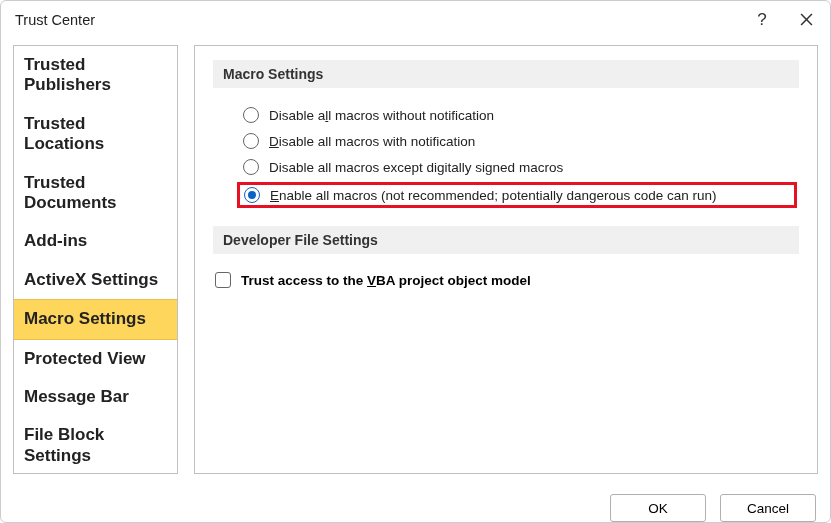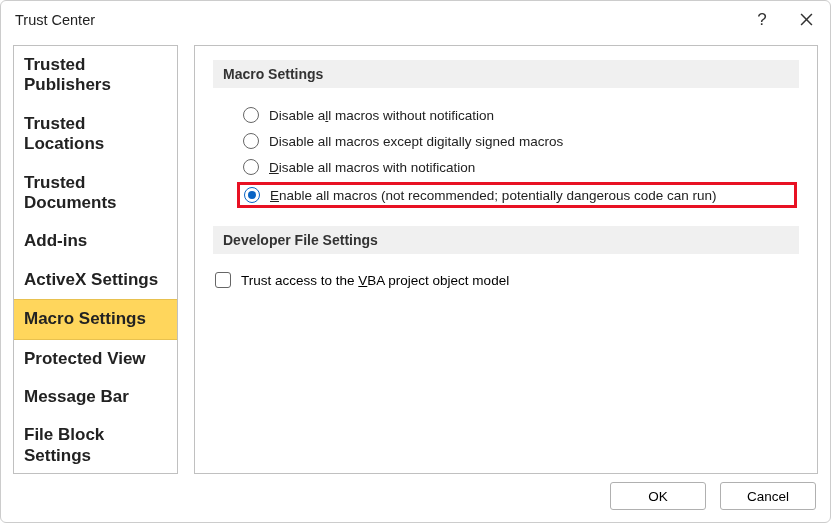--- a/index.html
+++ b/index.html
@@ -149,32 +149,33 @@
       margin-right: 2px;
       margin-top: 2px;
     }
     .checkbox-row {
       display: flex;
       align-items: center;
       padding: 4px 0 0 2px;
       font-size: 13.5px;
       gap: 10px;
       cursor: pointer;
+      font-weight: bold;
     }
     .checkbox-square {
       width: 16px;
       height: 16px;
       border: 1.5px solid #666;
       border-radius: 3px;
       flex-shrink: 0;
       background: #fff;
     }
     .footer {
       position: absolute;
-      bottom: 12px;
+      bottom: 0;
       right: 14px;
       display: flex;
       gap: 14px;
     }
     .btn {
       min-width: 96px;
       height: 28px;
       border: 1px solid #b0b0b0;
       background: #fff;
       font-size: 13.5px;
@@ -217,25 +218,25 @@
     </div>
   <div class="content-panel">
     <div class="section-header">Macro Settings</div>
     <div class="radio-group" id="radio-group">
         <div class="radio-row">
           <div class="radio-circle"></div>
           <span>Disable a<span class="underline-char">l</span>l macros without notification</span>
         </div>
         <div class="radio-row">
           <div class="radio-circle"></div>
+          <span><span class="underline-char">D</span>isable all macros with notification</span>
+        </div>
+        <div class="radio-row">
+          <div class="radio-circle"></div>
           <span>Disable all macros except di<span class="underline-char">g</span>itally signed macros</span>
-        </div>
-        <div class="radio-row">
-          <div class="radio-circle"></div>
-          <span><span class="underline-char">D</span>isable all macros with notification</span>
         </div>
         <div class="radio-row selected highlighted-box">
           <div class="radio-circle"></div>
           <span><span class="underline-char">E</span>nable all macros (not recommended; potentially dangerous code can run)</span>
         </div>
       </div>
     <div class="section-header">Developer File Settings</div>
     <div class="checkbox-row">
       <div class="checkbox-square"></div>
       <span id="checkbox-label">Trust access to the <span class="underline-char">V</span>BA project object model</span>

